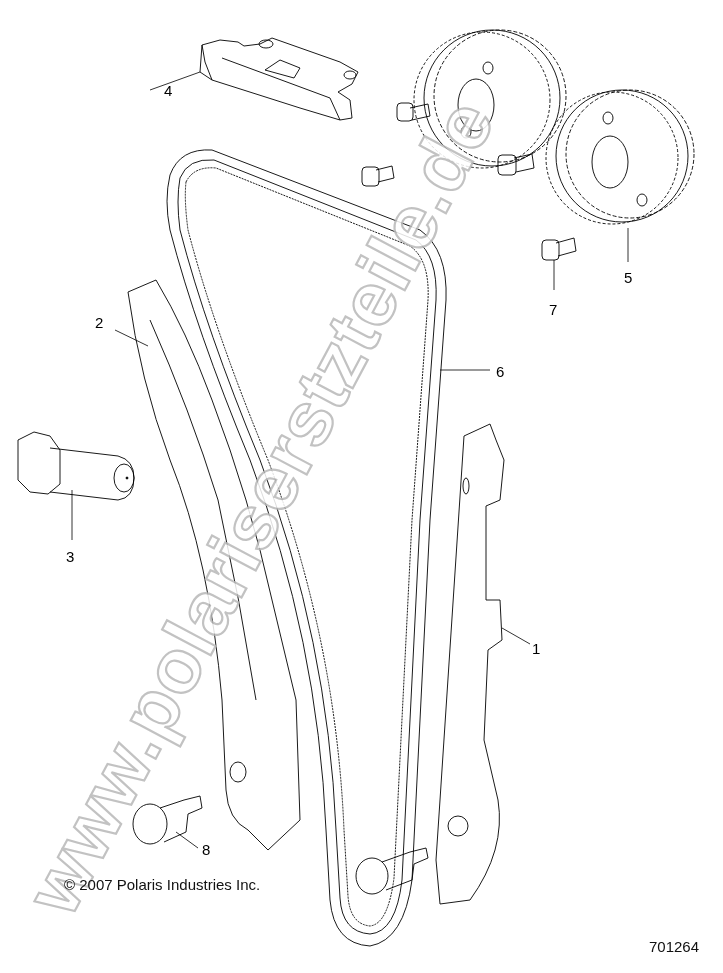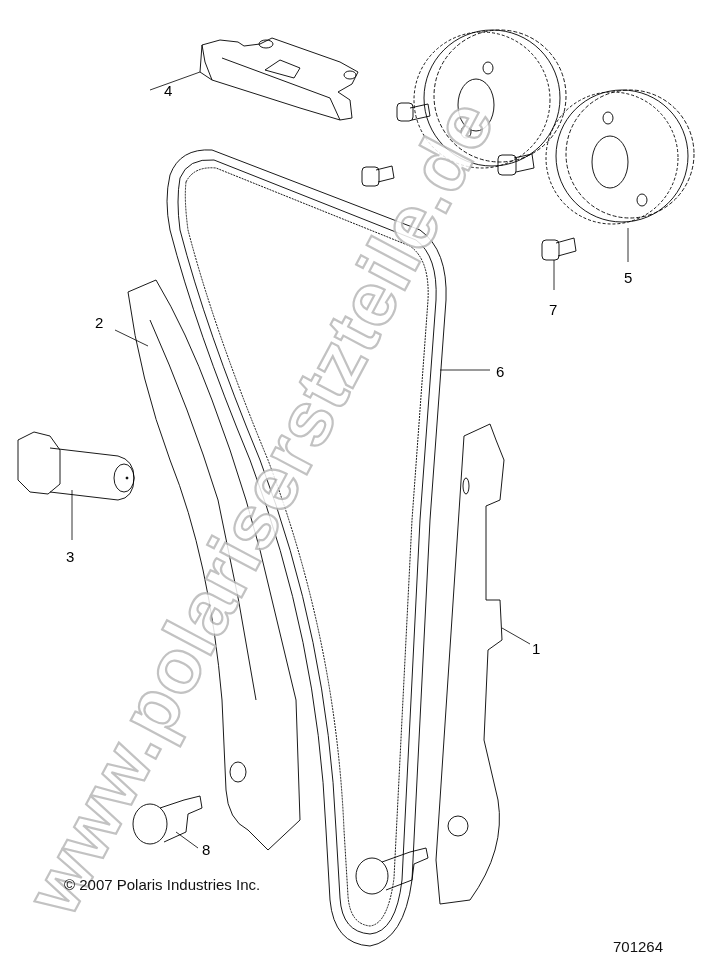--- a/index.html
+++ b/index.html
@@ -1,20 +1,20 @@
 <!DOCTYPE html>
 <html><head>
 <meta charset="utf-8">
 <style>
   html, body { margin: 0; padding: 0; background: #ffffff; }
   body { width: 723px; height: 973px; position: relative; overflow: hidden; font-family: "Liberation Sans", sans-serif; }
   #diagram { position: absolute; left: 0; top: 0; width: 723px; height: 973px; }
   .callout { position: absolute; font-size: 15px; color: #000; line-height: 1; }
   .copyright { position: absolute; left: 64px; top: 876px; font-size: 15px; color: #111; }
-  .figno { position: absolute; left: 613px; top: 938px; font-size: 15px; color: #111; }
+  .figno { position: absolute; left: 649px; top: 938px; font-size: 15px; color: #111; }
   .watermark { position: absolute; left: 0; top: 0; width: 723px; height: 973px; pointer-events: none; }
   .wm-text { font-family: "Liberation Sans", sans-serif; font-weight: bold; font-size: 76px; fill: #ffffff; stroke: #b8b8b8; stroke-width: 2.2; opacity: 0.85; letter-spacing: 1px; }
 </style>
 </head>
 <body>
 
 <svg id="diagram" viewBox="0 0 723 973" xmlns="http://www.w3.org/2000/svg" fill="none" stroke="#000" stroke-width="0.9">
 
   <g>
     <path d="M202 45 L220 40 L238 42 L244 46 L260 44 L272 38 L340 62 L358 72 L352 84 L338 92 L350 100 L352 118 L340 120 L300 108 L212 80 L200 72 Z"></path>

